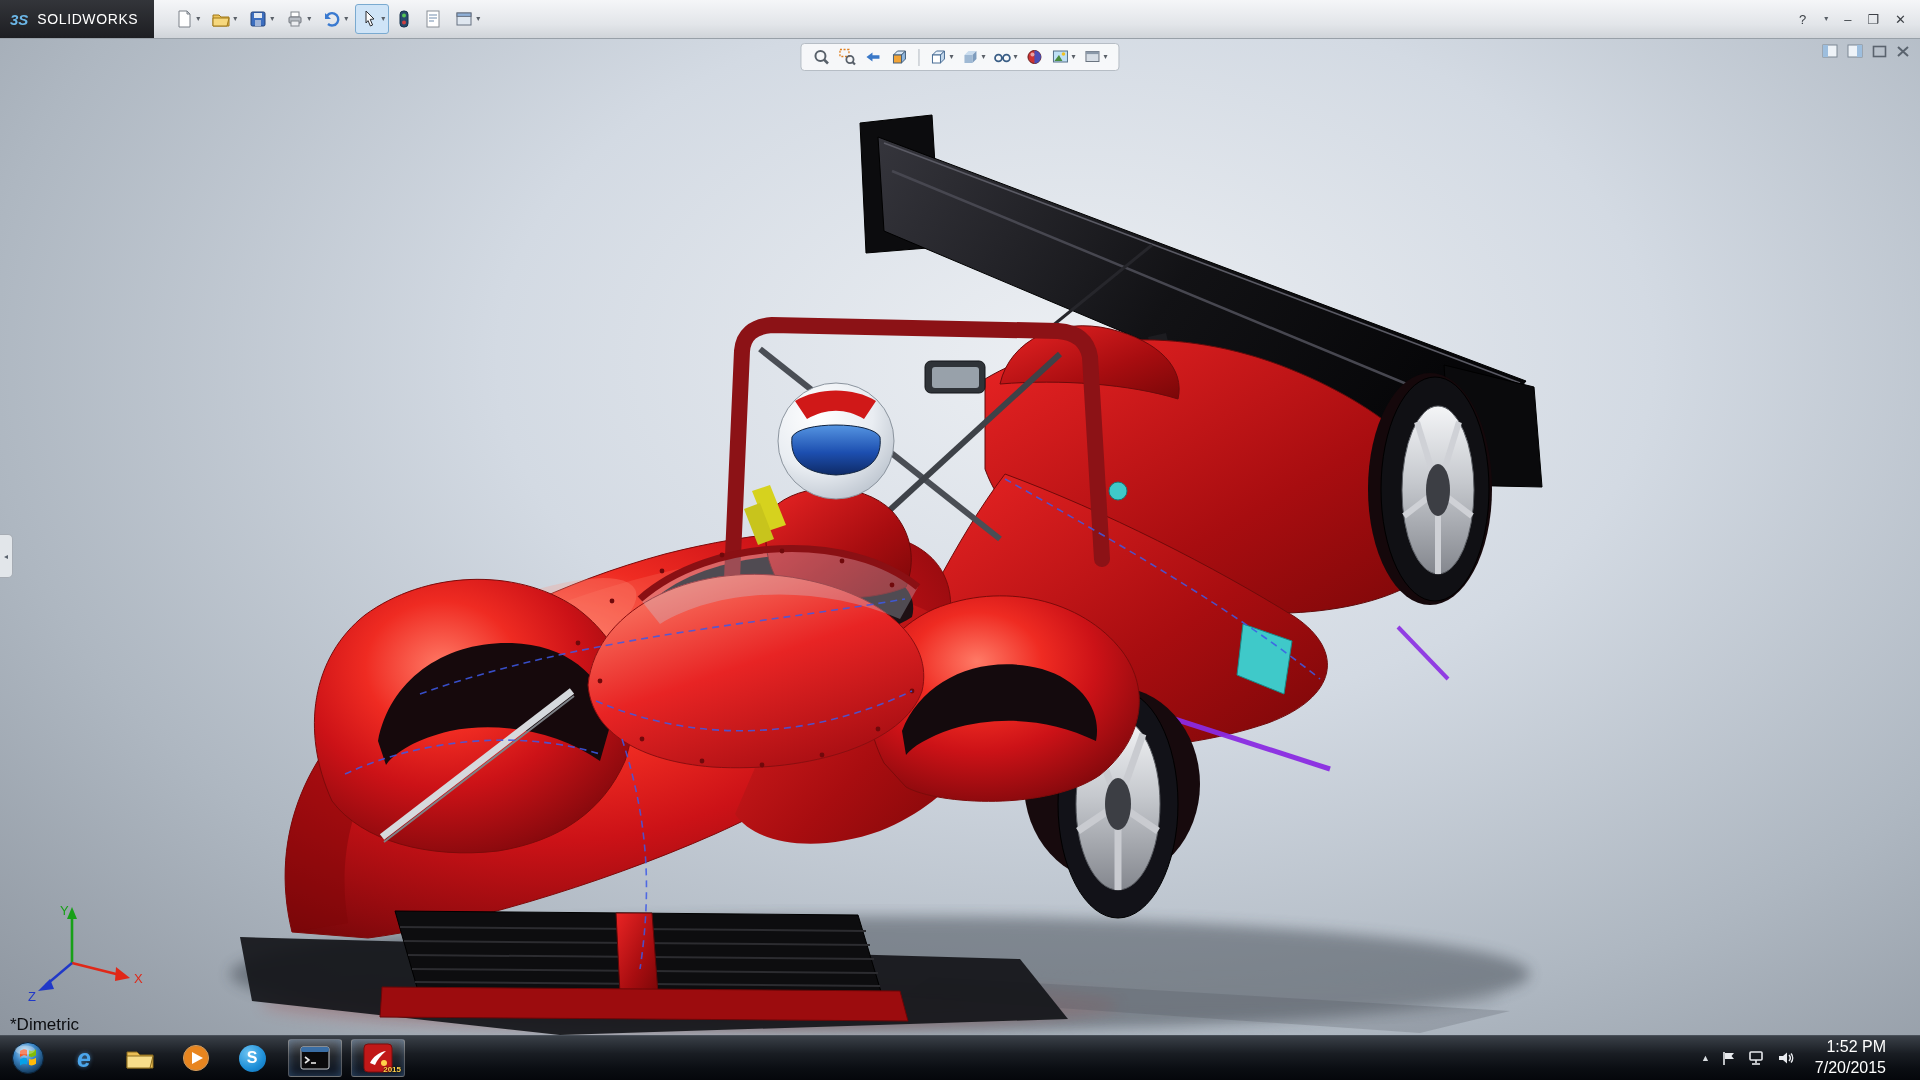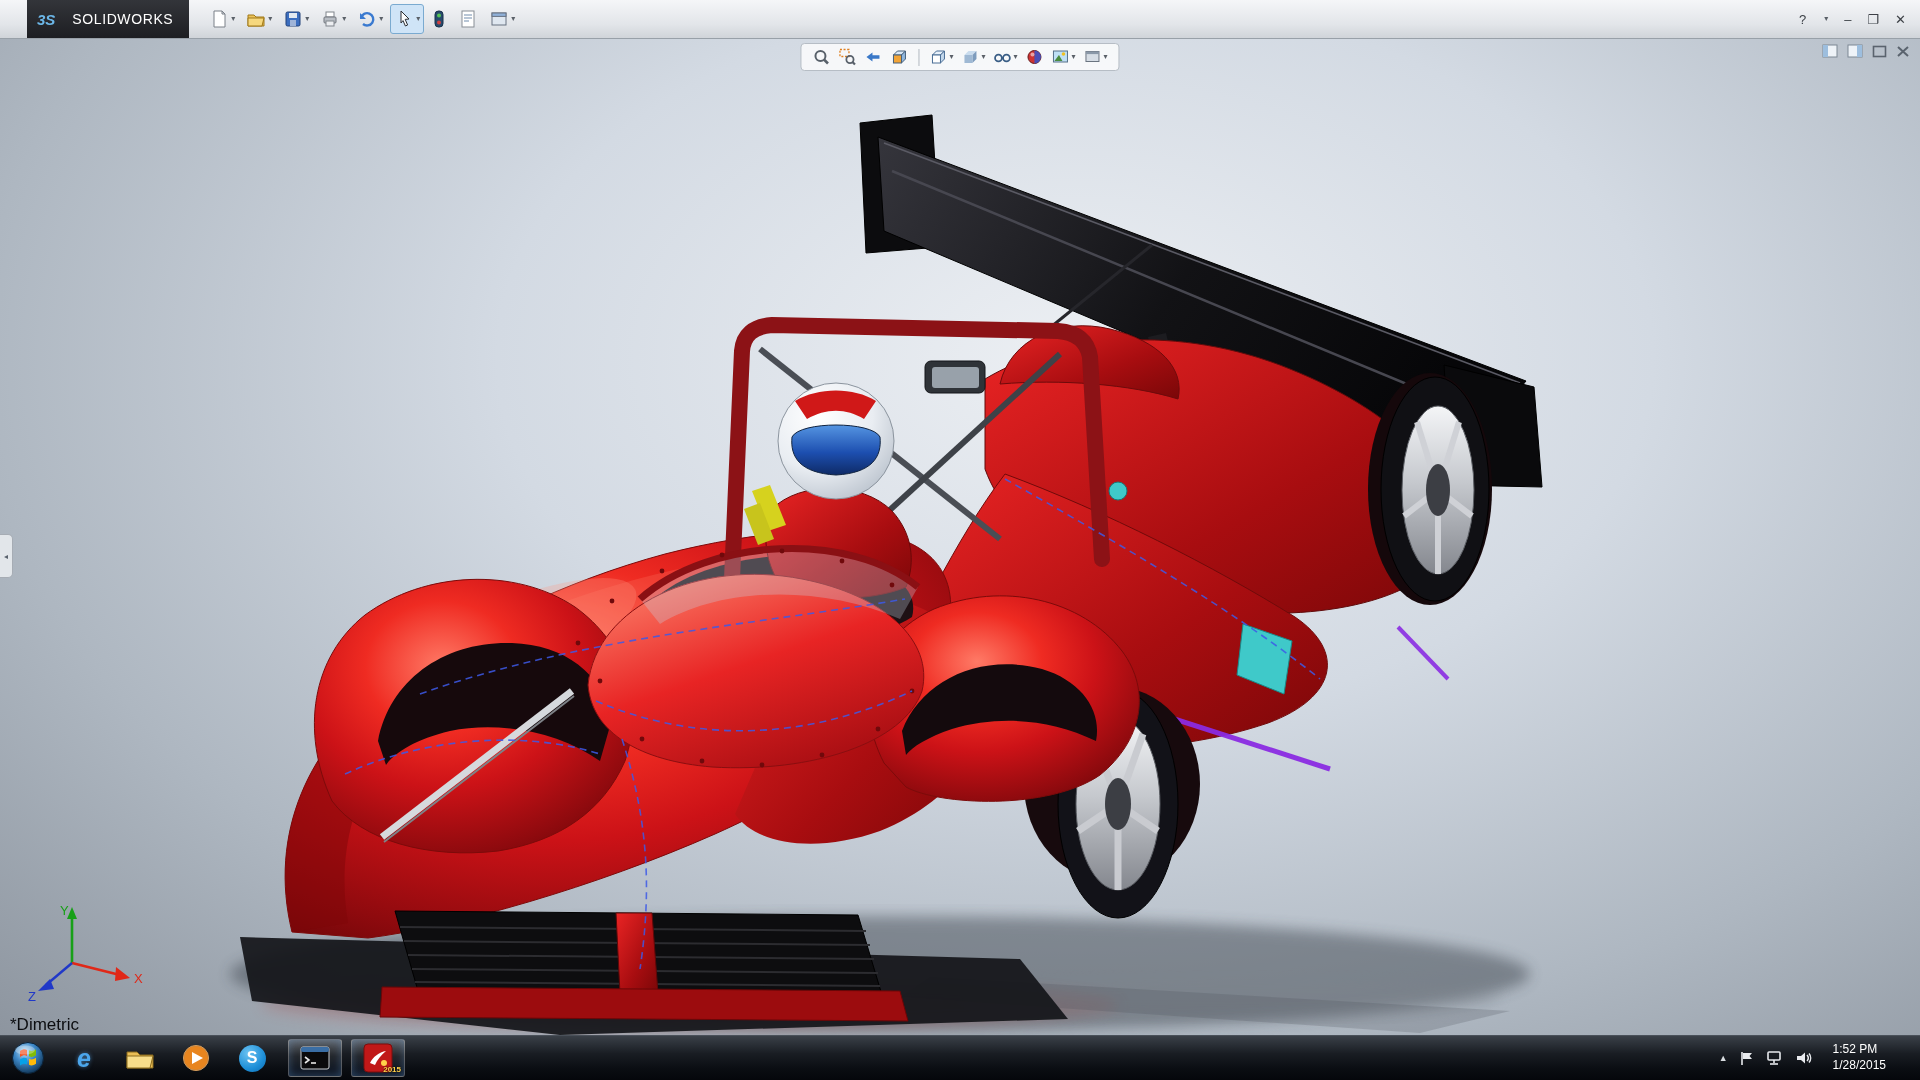--- a/index.html
+++ b/index.html
@@ -4,21 +4,21 @@
 <style>
   html,body{margin:0;padding:0;width:1920px;height:1080px;overflow:hidden;
     font-family:"Liberation Sans",sans-serif;-webkit-font-smoothing:antialiased;}
   .screen{position:relative;width:1920px;height:1080px;background:#cfd3d8;}
 
   
   .titlebar{position:absolute;top:0;left:0;right:0;height:39px;box-sizing:border-box;
     background:linear-gradient(#f5f6f8,#e2e5e9 65%,#d0d4d9);border-bottom:1px solid #98a0a8;
     display:flex;align-items:center;z-index:30;}
   .logo{height:100%;background:linear-gradient(#33353a,#1d1e22);color:#fff;display:flex;
-    align-items:center;gap:17px;padding:0 16px 0 10px;margin-left:27px;}
+    align-items:center;gap:9px;padding:0 16px 0 10px;}
   .logo-mark{font-weight:bold;font-size:15px;color:#6cb7e8;font-style:italic;}
   .logo-name{font-weight:normal;font-size:14px;letter-spacing:.6px;color:#fff;}
   .tb-icons{display:flex;align-items:center;gap:3px;margin-left:16px;}
   .tbtn{display:flex;align-items:center;height:28px;padding:0 3px;border-radius:3px;border:1px solid transparent;}
   .tbtn.active{background:#cfe4f7;border:1px solid #7aaad0;}
   .chev{font-size:8px;color:#5a6068;margin-left:2px;line-height:1;}
   .win-title{position:absolute;left:300px;right:300px;text-align:center;font-size:13px;color:#2e3238;pointer-events:none;}
   .win-controls{margin-left:auto;display:flex;align-items:center;gap:16px;padding-right:14px;
     font-size:13px;color:#3c4046;}
   .wc{cursor:default;line-height:1;}
@@ -51,21 +51,21 @@
   .tb-app.open{background:linear-gradient(rgba(255,255,255,.22),rgba(255,255,255,.06) 45%,rgba(40,80,140,.18));
     border:1px solid rgba(255,255,255,.28);box-shadow:inset 0 0 8px rgba(130,190,255,.3);margin-left:8px;}
   .ie-glyph{font-size:25px;font-weight:bold;font-style:italic;color:#4ba6ec;
     text-shadow:0 0 4px rgba(90,170,240,.6);}
   .skype-badge{width:27px;height:27px;border-radius:50%;background:radial-gradient(circle at 35% 30%,#6cc3f2,#1e8fd8 60%,#0b6ab0);
     color:#fff;font-weight:bold;font-size:16px;display:flex;align-items:center;justify-content:center;}
   .sw-badge{position:absolute;right:3px;bottom:2px;font-size:8px;font-weight:bold;color:#ffd24a;
     text-shadow:0 0 2px #000;}
   .tray{margin-left:auto;display:flex;align-items:center;gap:11px;padding-right:2px;color:#fff;}
   .tray-chev{font-size:9px;color:#d8dce0;}
-  .clock{text-align:left;font-size:12px;color:#fff;line-height:1.3;padding:0 9px;}
+  .clock{text-align:right;font-size:16px;color:#fff;line-height:1.3;padding:0 9px;}
   .show-desktop{width:11px;border-left:1px solid #565d66;background:linear-gradient(#2b3publicity038,#10141a);}
   .show-desktop{width:11px;border-left:1px solid #565d66;background:linear-gradient(#2b3038,#10141a);}
 </style>
 </head>
 <body>
 
 <div class="screen">
 
   <header class="titlebar">
     <div class="logo">
@@ -519,18 +519,18 @@
         <line x1="8" y1="10" x2="8" y2="13" stroke="#e8eaee" stroke-width="1.6"></line>
         <line x1="4" y1="14" x2="12" y2="14" stroke="#e8eaee" stroke-width="1.6"></line>
       </svg>
       <svg class="ic" width="18" height="16">
         <polygon points="2,6 6,6 10,2.5 10,13.5 6,10 2,10" fill="#e8eaee"></polygon>
         <path d="M12 5 a4.5 4.5 0 0 1 0 6" fill="none" stroke="#e8eaee" stroke-width="1.5"></path>
         <path d="M14 3.5 a7 7 0 0 1 0 9" fill="none" stroke="#e8eaee" stroke-width="1.5"></path>
       </svg>
       <div class="clock">
         <div>1:52 PM</div>
-        <div>1/28/2015</div>
+        <div>7/20/2015</div>
       </div>
       <div class="show-desktop"></div>
     </div>
   </footer>
 </div>
 
 </body></html>

